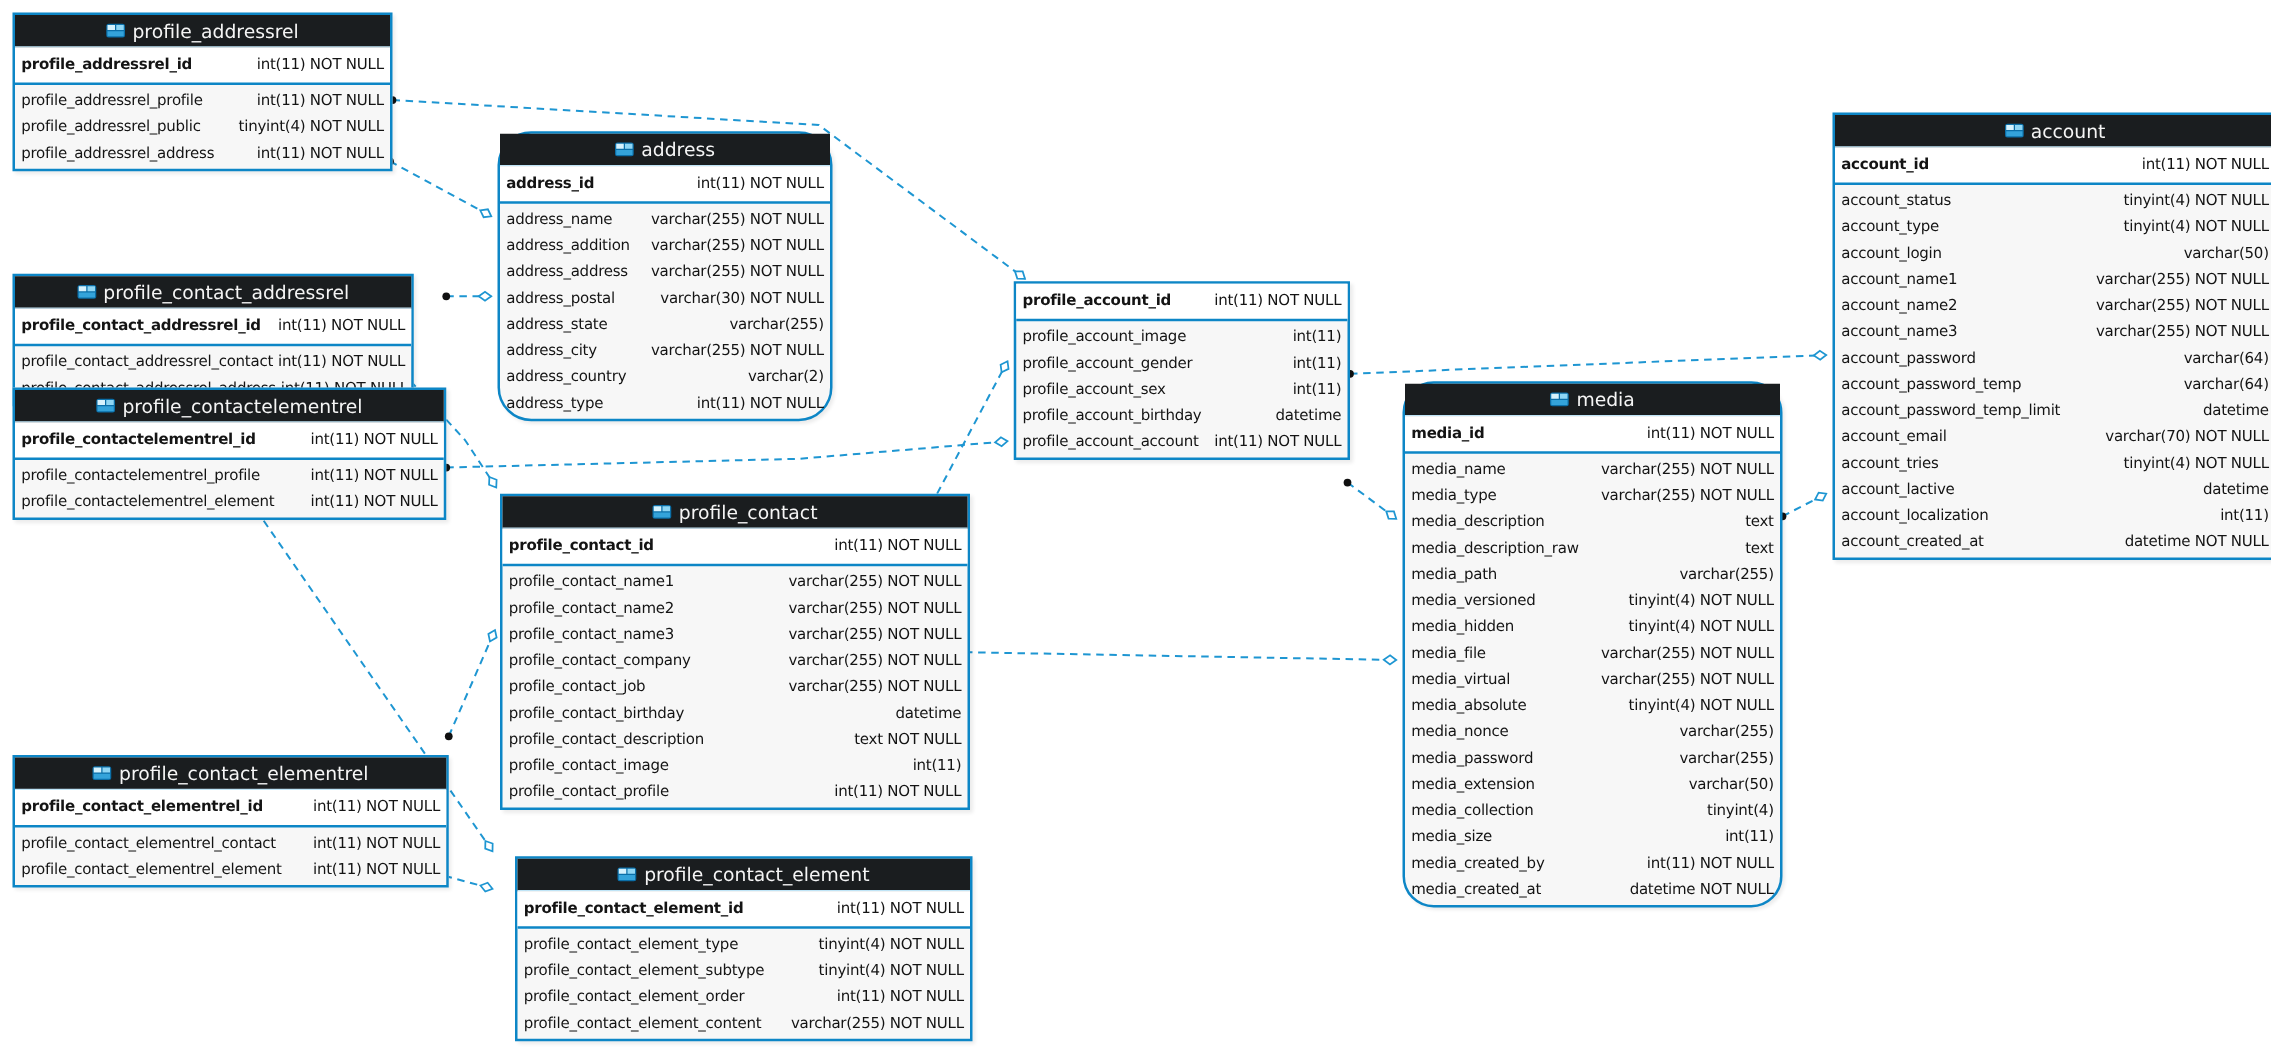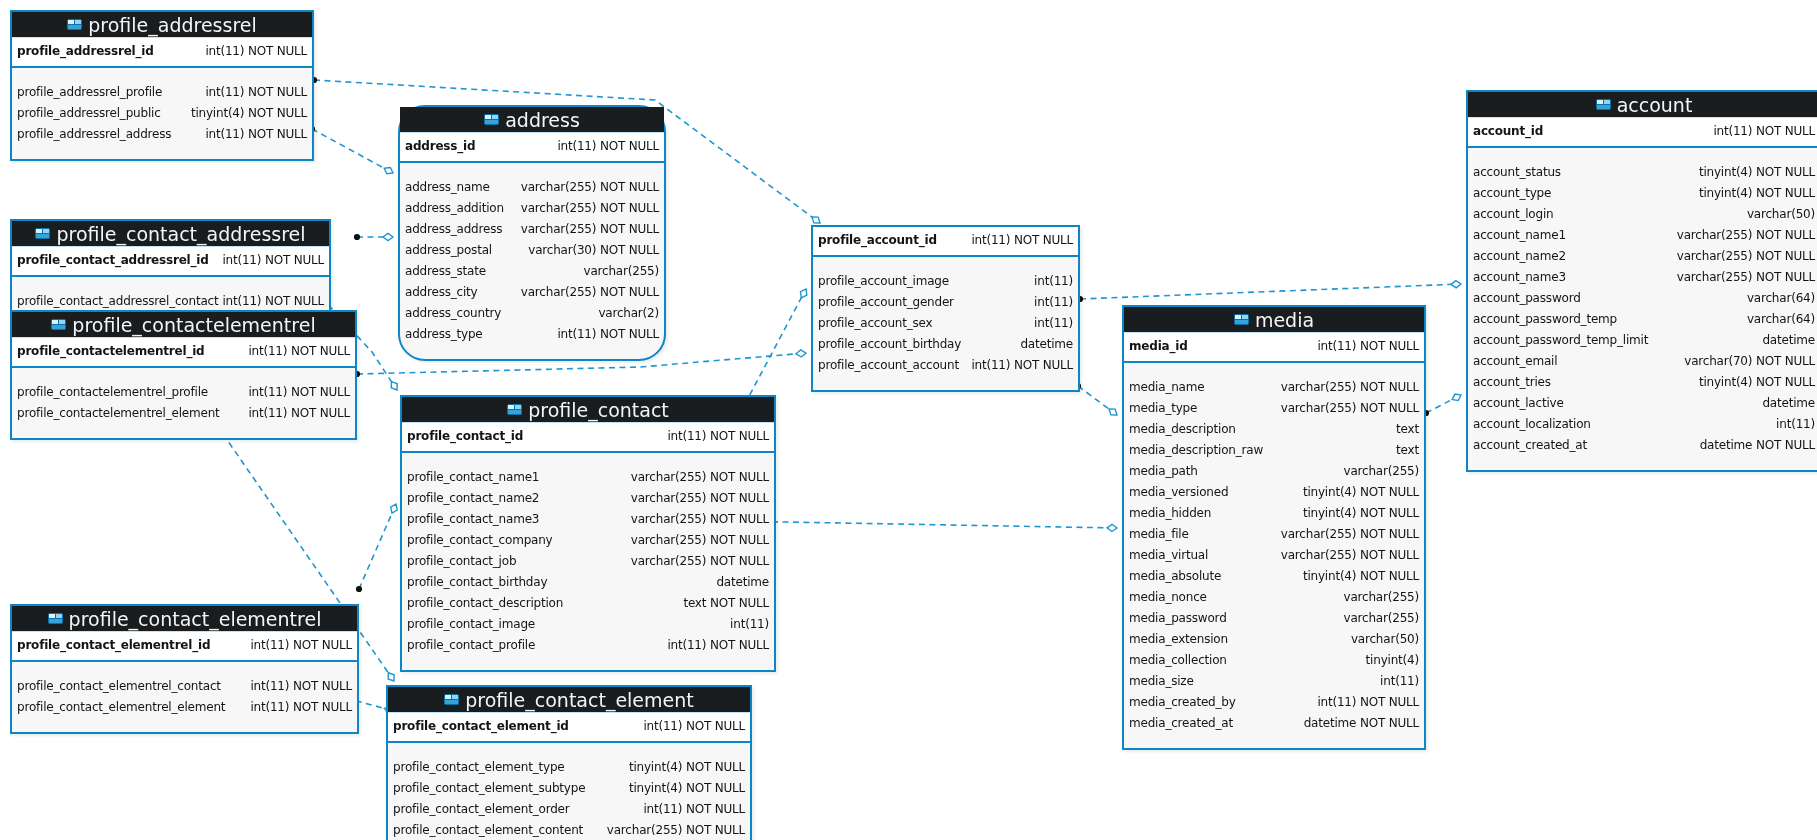--- a/index.html
+++ b/index.html
@@ -2,31 +2,31 @@
 <html style="--border: #0d86c6; --headbg: #1a1d1f; --headtext: #f5f5f5; --pkbg: #ffffff; --rowbg: #f7f7f7; --rowtext: #141414; --conn: #1e96d2; --dot: #101010;"><head>
 <meta charset="utf-8">
 <style>
   html,body{margin:0;padding:0;background:#ffffff;}
   #canvas{position:relative;width:1817px;height:840px;overflow:hidden;background:#ffffff;
           font-family:"DejaVu Sans","Liberation Sans",sans-serif;}
   #wires{position:absolute;left:0;top:0;z-index:1;}
   .table{position:absolute;z-index:2;box-sizing:border-box;border:2px solid var(--border);
          background:var(--rowbg);box-shadow:2px 2px 3px rgba(0,0,0,0.08);font-size:12px;color:var(--rowtext);}
   .thead{background:var(--headbg);color:var(--headtext);height:25px;display:flex;align-items:center;
-         justify-content:center;gap:6px;font-size:19px;border-bottom:1px solid #bfe4f6;cursor:default;}
+         justify-content:center;gap:6px;font-size:15px;border-bottom:1px solid #bfe4f6;cursor:default;}
   .ticon{width:15px;height:11px;border-radius:2px;background:#0b6fa8;display:grid;
          grid-template-columns:1fr 1fr;grid-template-rows:4px 4px;gap:1px;padding:1px;box-sizing:border-box;flex:0 0 auto;}
   .ticon i{display:block;}
   .ticon i:nth-child(1){background:#d6f2fd;}
   .ticon i:nth-child(2){background:#8fd6f4;}
   .ticon i:nth-child(3){background:#34a3da;grid-column:1/3;}
   .pkrow{background:var(--pkbg);border-bottom:2px solid var(--border);padding:3px 5px 4px;
          display:flex;justify-content:space-between;gap:4px;line-height:21px;white-space:nowrap;overflow:hidden;}
   .pkrow .cname{font-weight:bold;letter-spacing:-0.2px;}
-  .tbody{padding:14px 0;}
+  .tbody{padding:2px 0;}
   .row{display:flex;justify-content:space-between;gap:4px;padding:0 5px;line-height:21px;
        white-space:nowrap;overflow:hidden;}
   .cname{letter-spacing:-0.2px;}
   .ctype{text-align:right;letter-spacing:-0.2px;}
   polyline.wire{fill:none;stroke:var(--conn);stroke-width:1.6;stroke-dasharray:6 4.5;}
   circle.dot{fill:var(--dot);stroke:none;}
   path.diamond{fill:#ffffff;stroke:var(--conn);stroke-width:1.4;}
 </style>
 </head>
 <body>
@@ -266,21 +266,21 @@
         <div class="row">
           <span class="cname">profile_contact_image</span>
           <span class="ctype">int(11)</span>
         </div>
         <div class="row">
           <span class="cname">profile_contact_profile</span>
           <span class="ctype">int(11) NOT NULL</span>
         </div>
       </div>
   </div>
-    <div class="table" style="left: 386px; top: 685px; width: 366px;">
+    <div class="table" style="left: 412px; top: 685px; width: 366px;">
     <div class="thead">
       <span class="ticon">
           <i></i>
           <i></i>
           <i></i>
         </span>
       <span class="ttitle">profile_contact_element</span>
     </div>
     <div class="pkrow">
       <span class="cname">profile_contact_element_id</span>
@@ -326,21 +326,21 @@
         <div class="row">
           <span class="cname">profile_account_birthday</span>
           <span class="ctype">datetime</span>
         </div>
         <div class="row">
           <span class="cname">profile_account_account</span>
           <span class="ctype">int(11) NOT NULL</span>
         </div>
       </div>
   </div>
-    <div class="table" style="left: 1122px; top: 305px; width: 304px;">
+    <div class="table" style="left: 1122px; top: 305px; width: 304px; border-radius: 25px;">
     <div class="thead">
       <span class="ticon">
           <i></i>
           <i></i>
           <i></i>
         </span>
       <span class="ttitle">media</span>
     </div>
     <div class="pkrow">
       <span class="cname">media_id</span>

